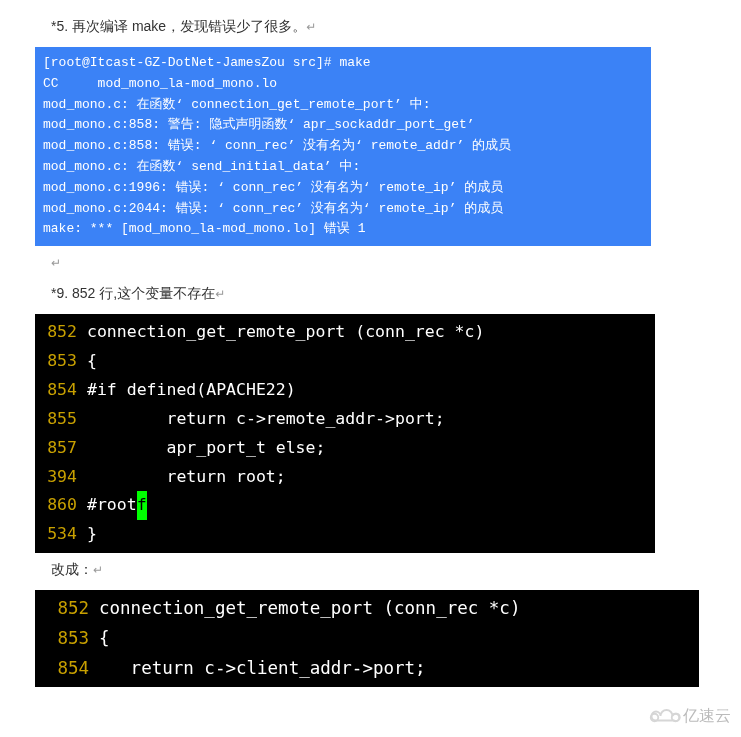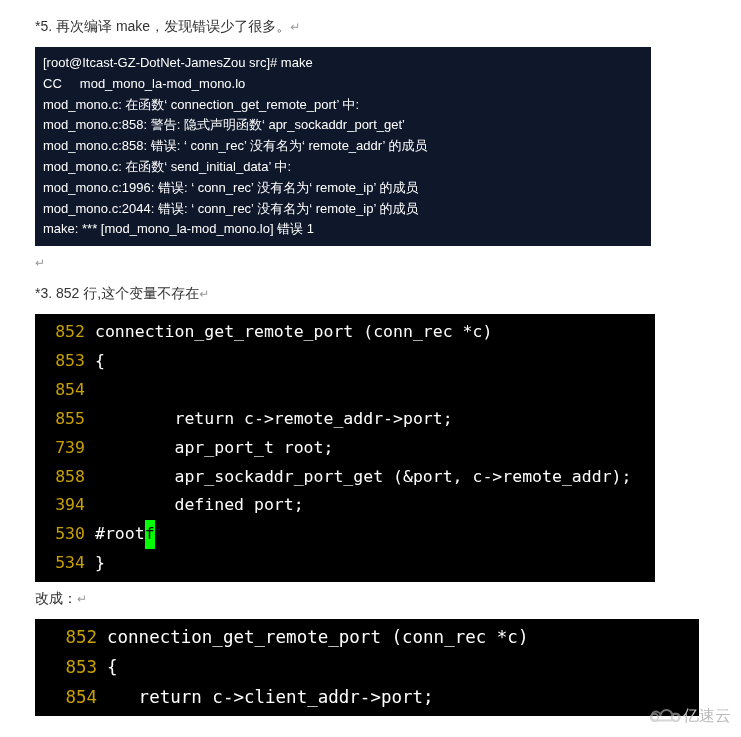--- a/index.html
+++ b/index.html
@@ -6,31 +6,31 @@
       margin: 0;
       padding: 10px 35px;
       background: #fff;
       font-family: "Microsoft YaHei", SimSun, sans-serif;
       font-size: 14px;
       color: #333;
       width: 741px;
       box-sizing: border-box;
     }
     .para {
-      margin: 6px 0 10px 0;
+      margin: 6px 0 10px 16px;
       line-height: 1.5;
     }
     .arrow {
       color: #999;
       font-size: 12px;
     }
     .terminal-1 {
-      background: #0f172a;
+      background: #3b82f6;
       color: #fff;
-      font-family: Liberation Sans, sans-serif;
+      font-family: Liberation Mono, monospace;
       font-size: 13px;
       padding: 6px 8px;
       line-height: 1.6;
       white-space: pre;
       width: 600px;
       margin-bottom: 4px;
     }
     .code-block-1 {
       background: #000;
       color: #fff;
@@ -46,21 +46,20 @@
       color: #fff;
       font-family: Consolas, monospace;
       font-size: 17.5px;
       line-height: 1.7;
       padding: 4px 12px;
       width: 640px;
       margin-bottom: 4px;
     }
     .code-row {
       display: flex;
-      margin-left: 8px;
     }
     .ln {
       color: #c8a000;
       display: inline-block;
       min-width: 42px;
       text-align: right;
       margin-right: 10px;
     }
     .code-block-1 .ln {
       min-width: 34px;
@@ -104,53 +103,50 @@
 mod_mono.c: 在函数‘ send_initial_data’ 中:
 mod_mono.c:1996: 错误: ‘ conn_rec’ 没有名为‘ remote_ip’ 的成员
 mod_mono.c:2044: 错误: ‘ conn_rec’ 没有名为‘ remote_ip’ 的成员
 make: *** [mod_mono_la-mod_mono.lo] 错误 1</div>
 
 <div class="para">
   <span class="arrow">↵</span>
 </div>
 
 <div class="para">
-  <span>*3. 852 行,这个变量不存在</span><span class="arrow">↵</span>
+  <span>*9. 852 行,这个变量不存在</span><span class="arrow">↵</span>
 </div>
 
 <div class="code-block-1" id="code1">
     <div class="code-row">
       <span class="ln">852</span>
       <span class="code-txt">connection_get_remote_port (conn_rec *c)</span>
     </div>
     <div class="code-row">
       <span class="ln">853</span>
       <span class="code-txt">{</span>
     </div>
     <div class="code-row">
       <span class="ln">854</span>
+      <span class="code-txt">#if defined(APACHE22)</span>
     </div>
     <div class="code-row">
       <span class="ln">855</span>
       <span class="code-txt">        return c-&gt;remote_addr-&gt;port;</span>
     </div>
     <div class="code-row">
-      <span class="ln">739</span>
-      <span class="code-txt">        apr_port_t root;</span>
-    </div>
-    <div class="code-row">
-      <span class="ln">858</span>
-      <span class="code-txt">        apr_sockaddr_port_get (&amp;port, c-&gt;remote_addr);</span>
+      <span class="ln">857</span>
+      <span class="code-txt">        apr_port_t else;</span>
     </div>
     <div class="code-row">
       <span class="ln">394</span>
-      <span class="code-txt">        defined port;</span>
+      <span class="code-txt">        return root;</span>
     </div>
     <div class="code-row">
-      <span class="ln">530</span>
+      <span class="ln">860</span>
       <span class="code-txt">#root</span>
       <span class="cursor">f</span>
     </div>
     <div class="code-row">
       <span class="ln">534</span>
       <span class="code-txt">}</span>
     </div>
   </div>
 
 <div class="para">

